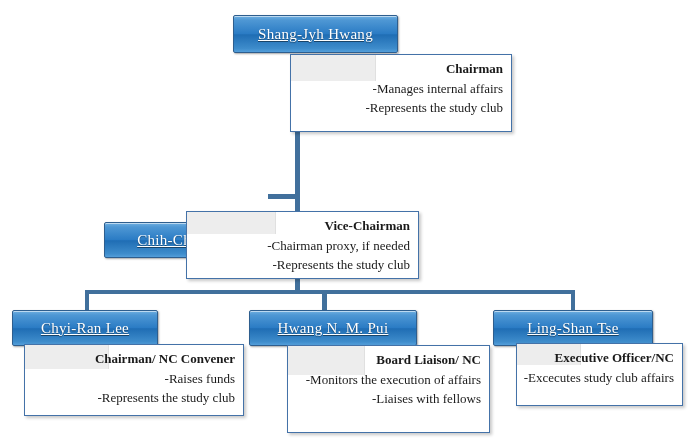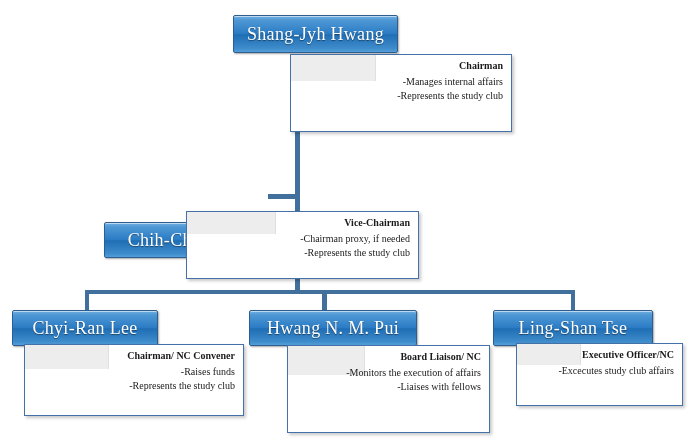--- a/index.html
+++ b/index.html
@@ -45,24 +45,25 @@
                 #3E8CCB 90%,
                 #539EDA 100%);
     box-shadow: 1px 1px 2px rgba(0,0,0,0.35),
                 inset 0 1px 0 rgba(255,255,255,0.55);
     display: flex;
     align-items: center;
     justify-content: center;
   }
   .name-box .name-label {
     color: #FFFFFF;
-    font-size: 18px;
+    font-size: 15px;
     letter-spacing: 0.3px;
     text-shadow: 0 1px 1px rgba(0,0,0,0.45);
     white-space: nowrap;
+    text-decoration: underline;
   }
 
   
   .desc-box {
     position: absolute;
     z-index: 5;
     box-sizing: border-box;
     border: 1px solid #4472A8;
     background: #FFFFFF;
     box-shadow: 2px 2px 3px rgba(0,0,0,0.22);
@@ -77,21 +78,21 @@
     background: #EDEDED;
     border-right: 1px solid #E0E0E0;
     z-index: 0;
   }
   .desc-box .desc-inner {
     position: relative;
     z-index: 1;
     padding: 4px 8px 4px 6px;
     text-align: right;
     color: #1A1A1A;
-    font-size: 10px;
+    font-size: 13px;
     line-height: 1.47;
   }
   .desc-box .desc-title {
     font-weight: bold;
     display: block;
     margin-bottom: 1px;
   }
   .desc-box .desc-line {
     display: block;
   }

